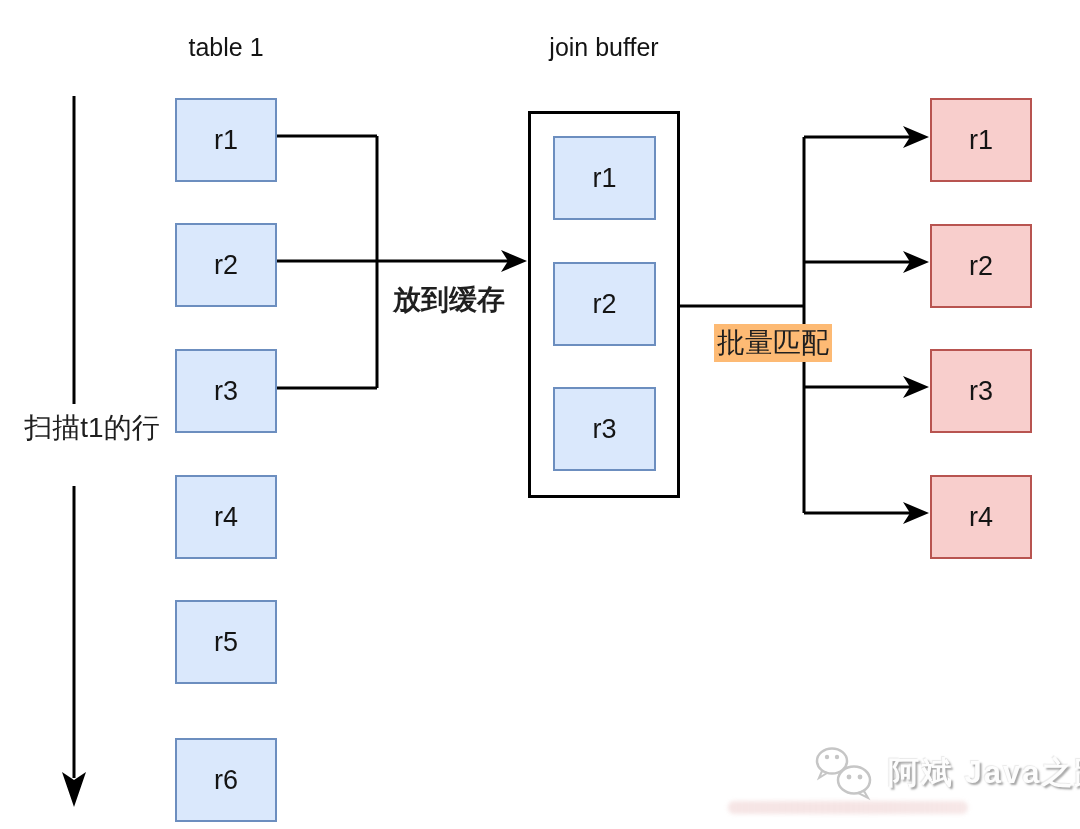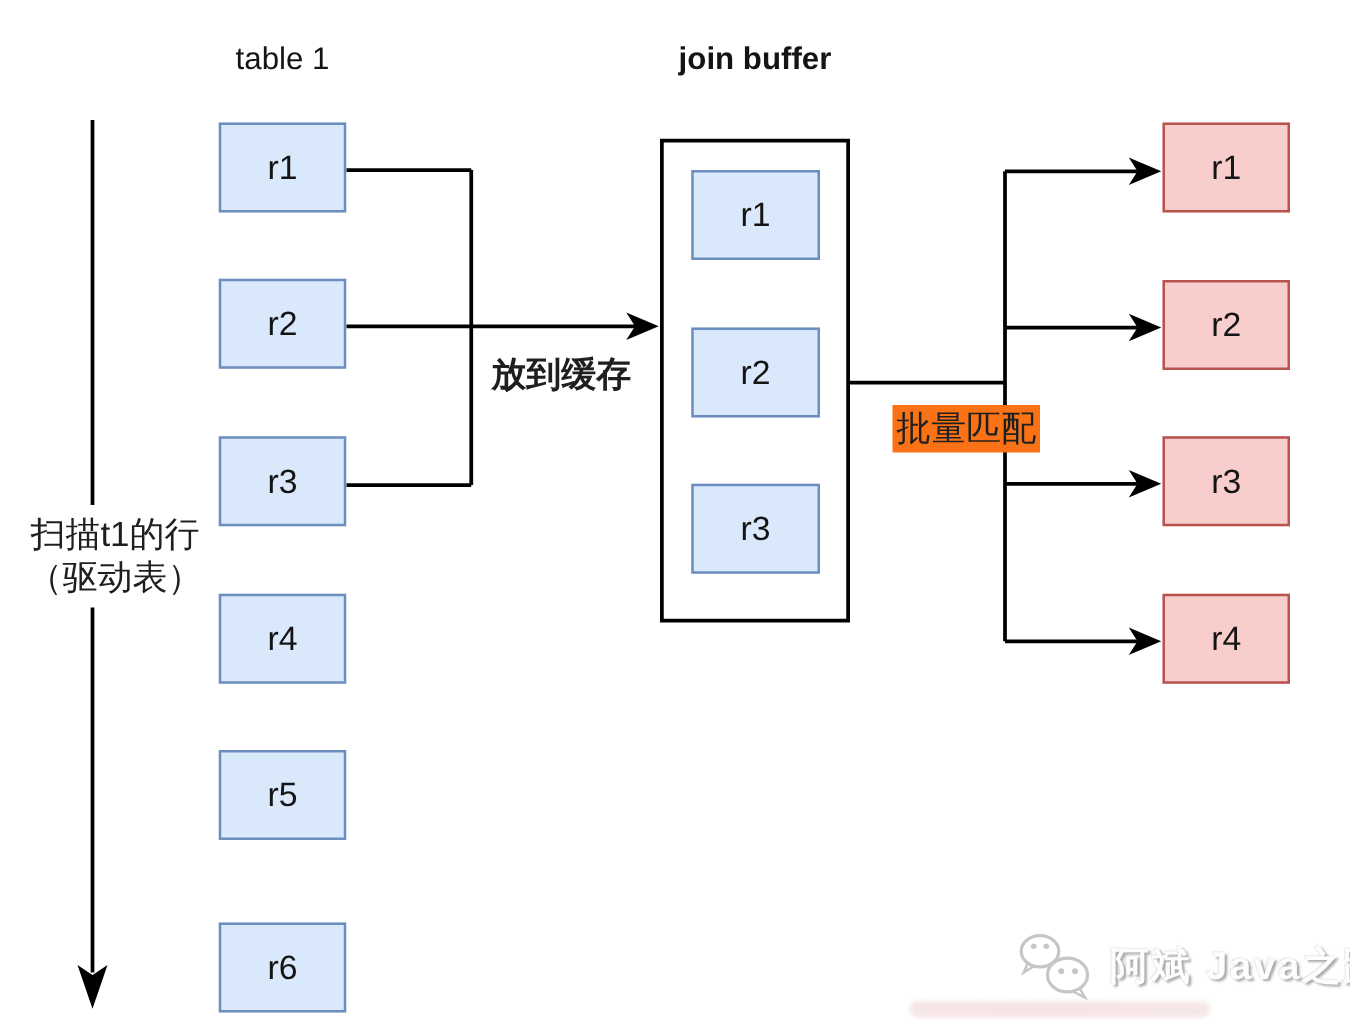--- a/index.html
+++ b/index.html
@@ -16,27 +16,27 @@
   .col-title {
     position: absolute;
     top: 33px;
     width: 150px;
     text-align: center;
     font-size: 25px;
     color: #141414;
     white-space: nowrap;
   }
   #title-table1 { left: 151px; }
-  #title-joinbuffer { left: 529px; font-weight: bold; }
+  #title-joinbuffer { left: 529px; }
   #title-table2 { left: 906px; }
 
   .box {
     position: absolute;
     width: 102px;
-    height: 72px;
+    height: 84px;
     display: flex;
     align-items: center;
     justify-content: center;
     font-size: 27px;
     color: #141414;
   }
   .blue { background: #dae8fc; border: 2px solid #6c8ebf; }
   .red  { background: #f8cecc; border: 2px solid #b85450; }
 
   .t1 { left: 175px; }
@@ -67,21 +67,21 @@
     white-space: nowrap;
   }
   #label-scan {
     left: 0px; top: 411px;
     width: 152px;
     text-align: center;
     line-height: 34px;
     margin-left: 16px;
   }
   #label-tobuffer { left: 393px; top: 281px; font-weight: bold; }
-  #label-batch { left: 714px; top: 324px; background: #f97316; padding: 0 3px; }
+  #label-batch { left: 714px; top: 324px; background: #fdba74; padding: 0 3px; }
 
   .watermark {
     position: absolute;
     left: 812px; top: 744px;
     display: flex;
     align-items: center;
     gap: 10px;
   }
   .wm-text {
     font-size: 31px;
@@ -150,21 +150,20 @@
   <div class="box blue jb" style="top:262px">r2</div>
   <div class="box blue jb" style="top:387px">r3</div>
 
   <div class="box red t2" style="top:98px">r1</div>
   <div class="box red t2" style="top:224px">r2</div>
   <div class="box red t2" style="top:349px">r3</div>
   <div class="box red t2" style="top:475px">r4</div>
 
   <div class="cn-label" id="label-scan">
     <div>扫描t1的行</div>
-    <div>（驱动表）</div>
   </div>
   <div class="cn-label" id="label-tobuffer">放到缓存</div>
   <div class="cn-label" id="label-batch">批量匹配</div>
 
   <div class="watermark">
     <svg width="66" height="58" viewBox="0 0 66 58">
       <g fill="#ffffff" stroke="#c6c6c6" stroke-width="2.5">
         <ellipse cx="20" cy="17" rx="15" ry="12.5"></ellipse>
         <path d="M10,27 L7,34 L15,29 Z" stroke-width="2"></path>
         <ellipse cx="42" cy="36" rx="16" ry="13.5"></ellipse>

